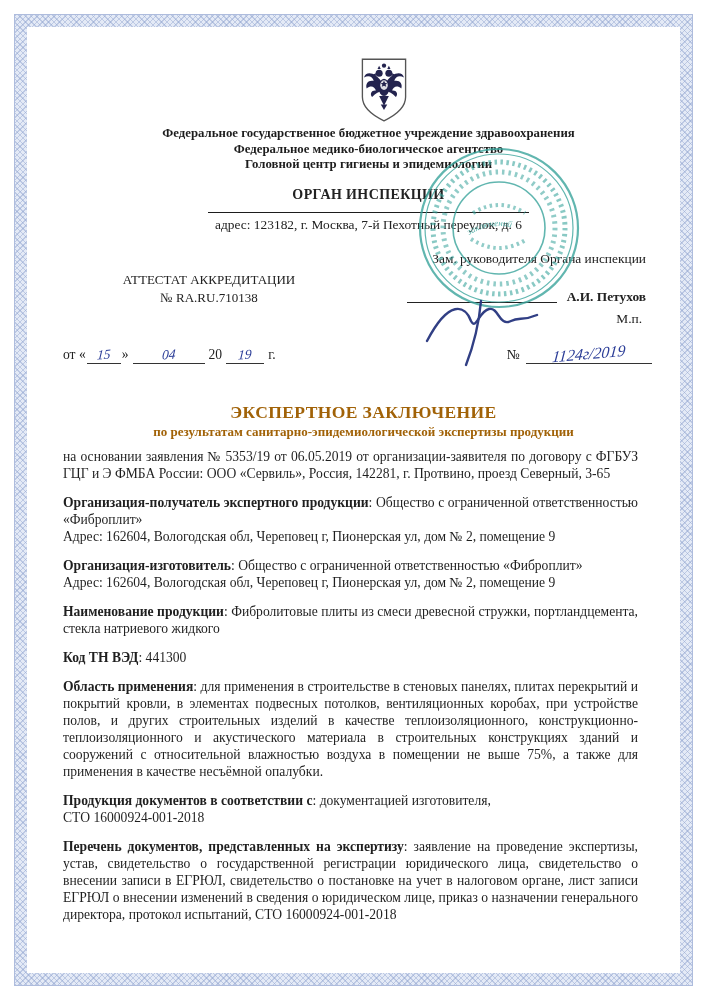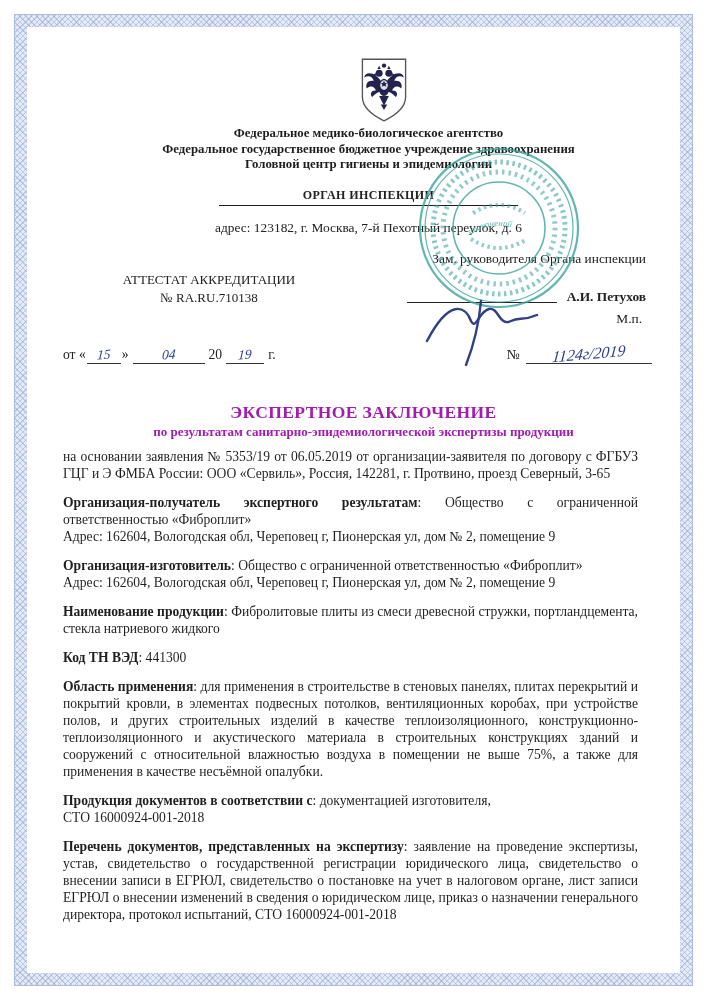--- a/index.html
+++ b/index.html
@@ -18,22 +18,22 @@
   }
   .inner-white{position:absolute;inset:27px;background:#fff;}
   .content{position:absolute;inset:27px;}
 
   .emblem{position:absolute;left:330px;top:30px;width:54px;height:66px;}
 
   .hdr{position:absolute;left:40px;right:10px;top:99px;text-align:center;
        font-weight:bold;font-size:12.8px;line-height:15.5px;color:#1d1d1d;}
 
   .orgblock{position:absolute;left:40px;right:10px;top:160px;text-align:center;font-size:13.4px;}
-  .orgname{display:inline-block;font-weight:bold;font-size:12px;letter-spacing:.4px;
-           border-bottom:1.5px solid #1d1d1d;padding:0 84px 2px 84px;margin-bottom:13px;}
+  .orgname{display:inline-block;font-weight:bold;font-size:14px;letter-spacing:.4px;
+           border-bottom:1.5px solid #1d1d1d;padding:0 84px 9px 84px;margin-bottom:3px;}
   .orgline{line-height:17px;}
 
   .accred{position:absolute;left:72px;top:244px;width:220px;text-align:center;
           font-size:13px;line-height:17.5px;}
 
   .approval{position:absolute;right:34px;top:224px;width:270px;text-align:right;
             font-size:13.4px;line-height:16px;}
   .approval .ttl{margin-bottom:3px;}
   .sigrow{margin-top:22px;white-space:nowrap;}
   .sigline{display:inline-block;width:150px;border-bottom:1px solid #222;vertical-align:-2px;height:12px;}
@@ -47,21 +47,21 @@
            justify-content:space-between;align-items:flex-end;}
   .hw{font-style:italic;color:#2c3e98;}
   .u{display:inline-block;border-bottom:1px solid #333;text-align:center;}
   .u-day{width:34px;margin:0 1px;}
   .u-month{width:72px;margin:0 4px;}
   .u-year{width:38px;margin:0 4px;}
   .u-num{width:126px;margin-left:6px;}
   .hw-ital{display:inline-block;transform:rotate(-4deg) skewX(-8deg);}
   .hw-big{font-size:16px;transform:rotate(-5deg) skewX(-10deg);display:inline-block;}
 
-  .titleblock{position:absolute;left:40px;right:20px;top:375px;text-align:center;color:#a21caf;}
+  .titleblock{position:absolute;left:40px;right:20px;top:375px;text-align:center;color:#a16207;}
   .title-main{font-weight:bold;font-size:17.5px;letter-spacing:.4px;}
   .title-sub{font-weight:bold;font-size:13px;margin-top:1px;}
 
   .bodytext{position:absolute;left:36px;right:26px;top:421px;font-size:13.6px;
             line-height:17px;text-align:justify;color:#1f1f1f;}
   .sec{margin:0 16px 12px 0;}
   .sec .b{font-weight:bold;}
   .sec .r{white-space:pre-line;}
 </style>
 </head>
@@ -86,22 +86,22 @@
       <circle cx="50" cy="16" r="4"></circle>
       <ellipse cx="50" cy="56" rx="10" ry="16"></ellipse>
       <path d="M41 72 L59 72 L50 90 Z"></path>
       <path d="M44 88 L56 88 L50 98 Z"></path>
     </g>
     <ellipse cx="50" cy="52" rx="7" ry="9" fill="#fff" opacity=".85"></ellipse>
     <path d="M50 44 l2 4 h4 l-3 3 1 4 -4 -2 -4 2 1 -4 -3 -3 h4 Z" fill="#23234e"></path>
   </svg>
 
   <div class="hdr">
+    <div>Федеральное государственное бюджетное учреждение здравоохранения</div>
     <div>Федеральное медико-биологическое агентство</div>
-    <div>Федеральное государственное бюджетное учреждение здравоохранения</div>
     <div>Головной центр гигиены и эпидемиологии</div>
   </div>
 
   <div class="orgblock">
     <div><span class="orgname">ОРГАН ИНСПЕКЦИИ</span></div>
     <div class="orgline">адрес: 123182, г. Москва, 7-й Пехотный переулок, д. 6</div>
   </div>
 
   <div class="accred">
     <div>АТТЕСТАТ АККРЕДИТАЦИИ</div>
@@ -148,21 +148,21 @@
     </div>
   </div>
 
   <div class="titleblock">
     <div class="title-main">ЭКСПЕРТНОЕ ЗАКЛЮЧЕНИЕ</div>
     <div class="title-sub">по результатам санитарно-эпидемиологической экспертизы продукции</div>
   </div>
 
   <div class="bodytext">
     <p class="sec"><span class="b"></span><span class="r">на основании заявления № 5353/19 от 06.05.2019 от организации-заявителя по договору с ФГБУЗ ГЦГ и Э ФМБА России: ООО «Сервиль», Россия, 142281, г. Протвино, проезд Северный, 3-65</span></p>
-    <p class="sec"><span class="b">Организация-получатель экспертного результатам</span><span class="r">: Общество с ограниченной ответственностью «Фиброплит»
+    <p class="sec"><span class="b">Организация-получатель экспертного продукции</span><span class="r">: Общество с ограниченной ответственностью «Фиброплит»
 Адрес: 162604, Вологодская обл, Череповец г, Пионерская ул, дом № 2, помещение 9</span></p>
     <p class="sec"><span class="b">Организация-изготовитель</span><span class="r">: Общество с ограниченной ответственностью «Фиброплит»
 Адрес: 162604, Вологодская обл, Череповец г, Пионерская ул, дом № 2, помещение 9</span></p>
     <p class="sec"><span class="b">Наименование продукции</span><span class="r">: Фибролитовые плиты из смеси древесной стружки, портландцемента, стекла натриевого жидкого</span></p>
     <p class="sec"><span class="b">Код ТН ВЭД</span><span class="r">: 441300</span></p>
     <p class="sec"><span class="b">Область применения</span><span class="r">: для применения в строительстве  в стеновых панелях, плитах перекрытий и покрытий кровли, в элементах подвесных потолков, вентиляционных коробах, при устройстве полов, и других строительных изделий в качестве теплоизоляционного, конструкционно-теплоизоляционного и акустического материала в строительных конструкциях зданий и сооружений с относительной влажностью воздуха в помещении не выше 75%, а также для применения в качестве несъёмной опалубки.</span></p>
     <p class="sec"><span class="b">Продукция документов в соответствии с</span><span class="r">: документацией изготовителя,
 СТО 16000924-001-2018</span></p>
     <p class="sec"><span class="b">Перечень документов, представленных на экспертизу</span><span class="r">: заявление на проведение экспертизы, устав, свидетельство о государственной регистрации юридического лица, свидетельство о внесении записи в ЕГРЮЛ, свидетельство о постановке на учет в налоговом органе, лист записи ЕГРЮЛ о внесении изменений в сведения о юридическом лице, приказ о назначении генерального директора, протокол испытаний, СТО 16000924-001-2018</span></p>
   </div>

